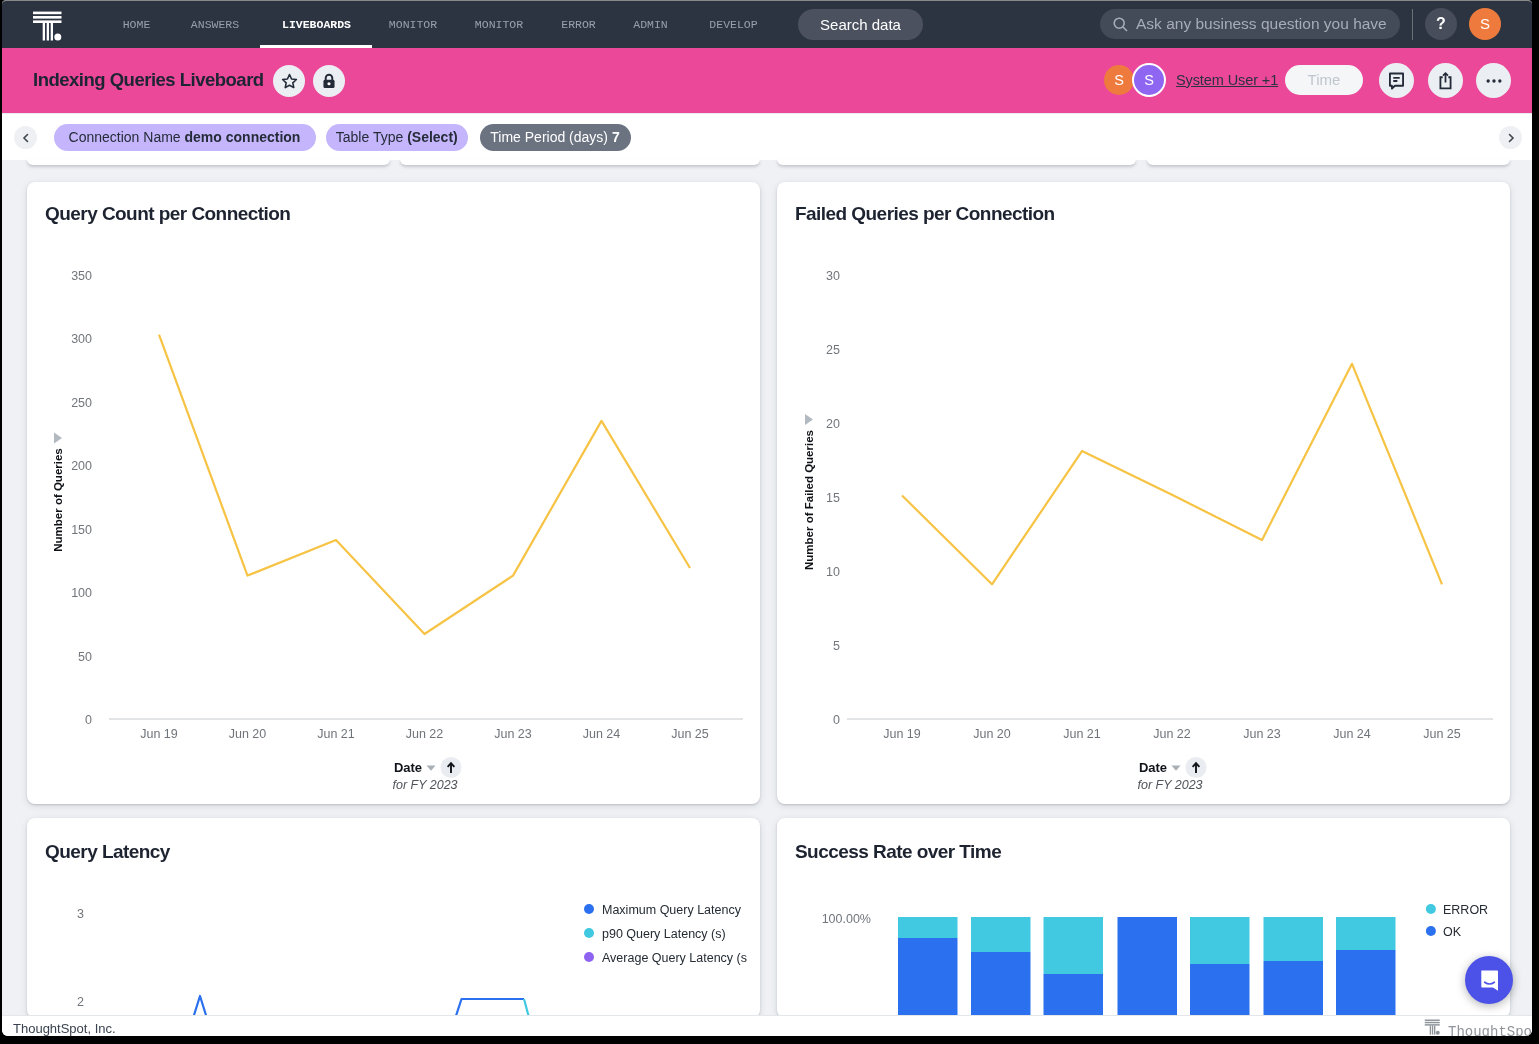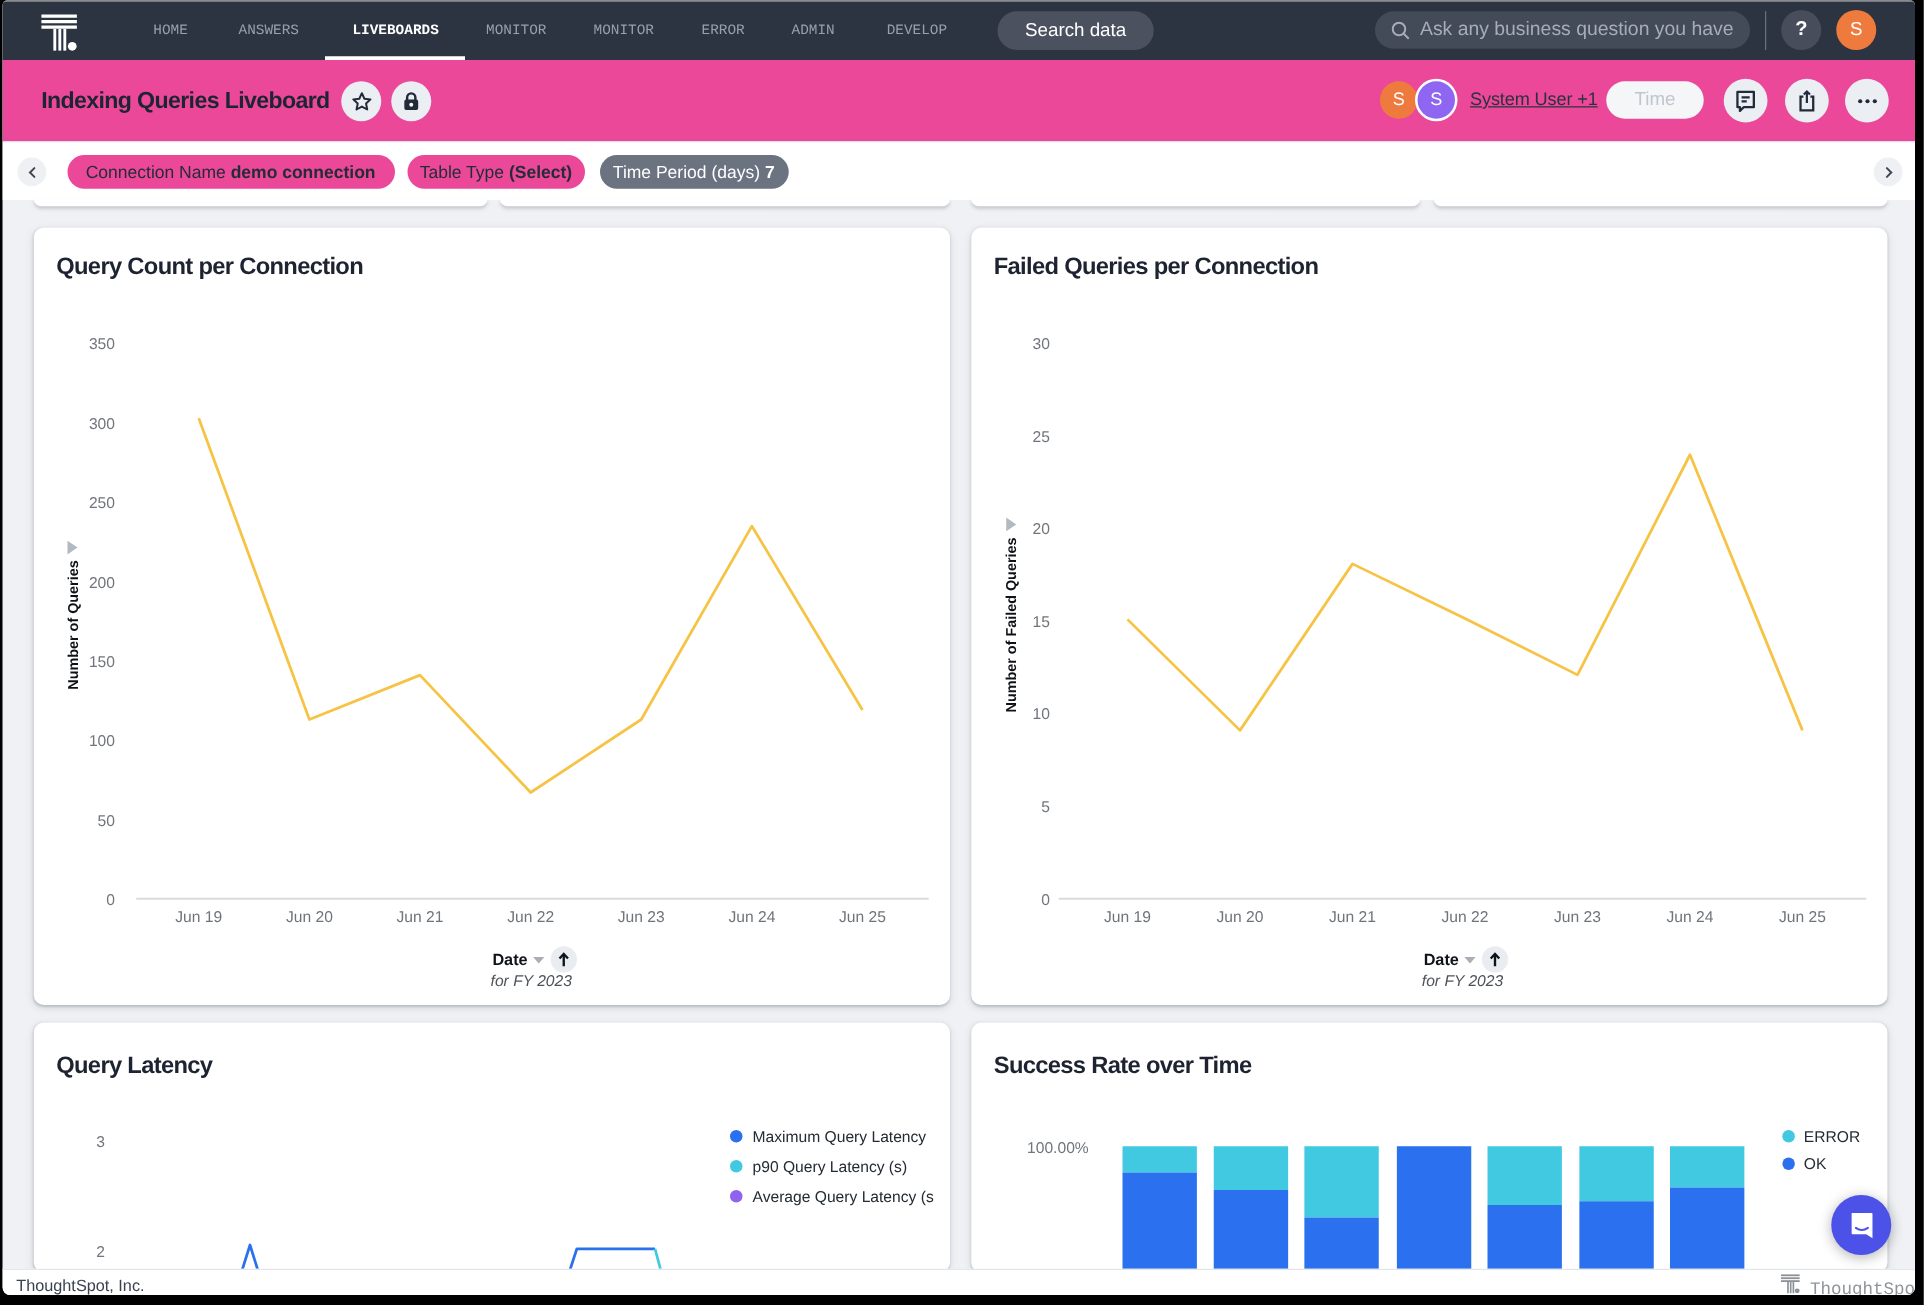--- a/index.html
+++ b/index.html
@@ -20,21 +20,21 @@
   
   .tbar{position:absolute;left:0;top:47px;width:100%;height:65px;background:#ec4899;}
   .ttl{position:absolute;left:31px;top:0;height:65px;line-height:63px;font-size:18.5px;font-weight:600;color:#1d2433;letter-spacing:-.5px;}
   .cbtn{position:absolute;border-radius:50%;background:#ebeef2;display:flex;align-items:center;justify-content:center;}
   .av{position:absolute;width:30px;height:30px;border-radius:50%;color:#fff;font-size:14.5px;text-align:center;line-height:30px;}
   .sysuser{position:absolute;left:1174px;top:0;height:65px;line-height:65px;font-size:14.5px;letter-spacing:-.1px;color:#2a3240;text-decoration:underline;}
   .editbtn{position:absolute;left:1283px;top:65px;width:78px;height:30px;border-radius:15px;background:#f4f6f8;color:#c0c6ce;font-size:15px;text-align:center;line-height:30px;top:17px;}
   .tdiv{position:absolute;left:0;top:112px;width:100%;height:1px;background:#e8eaed;}
   
   .fbar{position:absolute;left:0;top:113px;width:100%;height:46px;background:#fff;}
-  .chip{position:absolute;top:10px;height:27px;border-radius:13.5px;background:#ec4899;color:#252c38;font-size:14px;text-align:center;line-height:27px;white-space:nowrap;}
+  .chip{position:absolute;top:10px;height:27px;border-radius:13.5px;background:#c4b5fd;color:#252c38;font-size:14px;text-align:center;line-height:27px;white-space:nowrap;}
   .chip.dark{background:#6b7280;color:#fff;}
   .chev{position:absolute;top:12px;width:23px;height:23px;border-radius:50%;background:#eef0f3;display:flex;align-items:center;justify-content:center;}
   
   .sliver{position:absolute;top:158px;height:6px;background:#fff;border-radius:0 0 7px 7px;box-shadow:0 2px 3px rgba(70,76,92,.25);}
   .card{position:absolute;background:#fff;border-radius:8px;box-shadow:0 1px 2px rgba(60,68,86,.22),0 2px 7px rgba(60,68,86,.13);}
   
   .footer{position:absolute;left:0;top:1014px;width:100%;height:22px;background:#fff;border-top:1px solid #e4e7ea;}
   .f-left{position:absolute;left:11px;top:5px;font-size:13px;color:#39424e;}
   .f-right{position:absolute;left:1446px;top:8px;font-family:"Liberation Mono",monospace;font-size:14px;color:#8f949b;}
   .intercom{position:absolute;left:1463px;top:955px;width:48px;height:48px;border-radius:50%;background:#4c52e8;box-shadow:0 2px 10px rgba(0,0,0,.3);display:flex;align-items:center;justify-content:center;}

